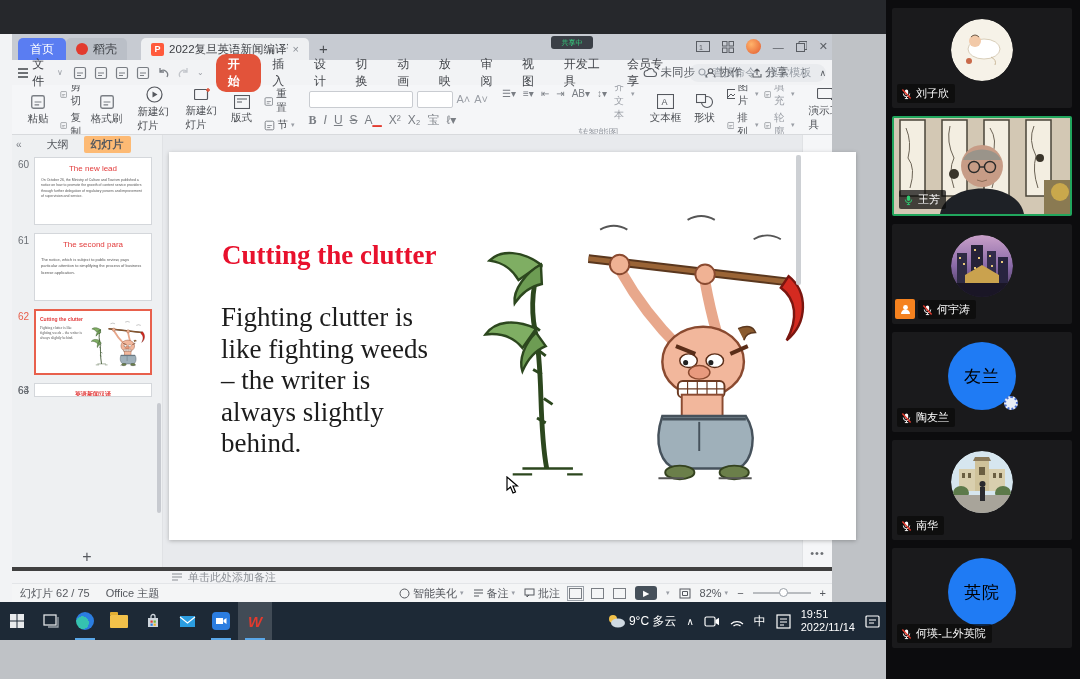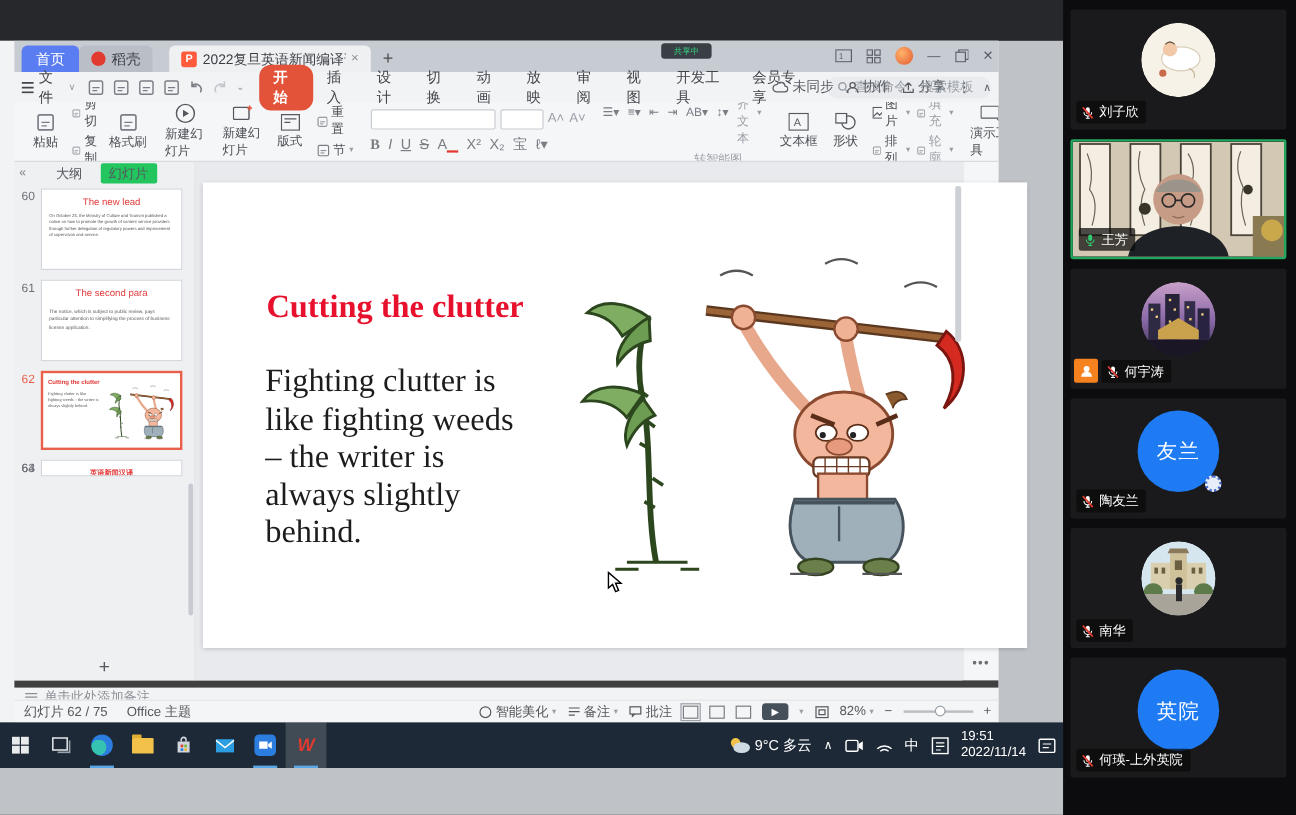--- a/index.html
+++ b/index.html
@@ -58,21 +58,21 @@
   .fmt-row b { font-family:"Liberation Serif",serif; }
   .tiny-ico { width:14px; height:14px; }
   .dim { color:#9a9ea5; }
 
   .main { flex:1; display:flex; min-height:0; }
   .thumbs { width:151px; background:#eef0f2; border-right:1px solid #e0e2e5; position:relative;
     display:flex; flex-direction:column; }
   .thumb-tabs { height:18px; display:flex; align-items:center; font-size:11px; color:#55585e; gap:8px;
     padding-left:4px; }
   .thumb-tabs .tt { padding:1px 7px; border-radius:2px; }
-  .thumb-tabs .tt.on { background:#22c55e; }
+  .thumb-tabs .tt.on { background:#fdba74;font-weight:bold; }
   .collapse-arr { color:#7a7e84; font-size:10px; margin-right:10px; }
   .thumb-list { flex:1; overflow:hidden; position:relative; padding-top:4px; }
   .th-item { position:relative; margin:0 0 8px 0; }
   .th-num { position:absolute; left:6px; top:2px; font-size:10px; color:#6b6f75; }
   .th-num.sel { color:#e8604c; }
   .th-box { margin-left:22px; width:118px; background:#fff; border:1px solid #d4d7db; position:relative; overflow:hidden; }
   .th-box.sel { border:2px solid #e8604c; }
   .th-title-red { color:#e23a3a; text-align:center; font-weight:bold; }
   .th-body { color:#555; }
   .vscroll { position:absolute; right:1px; top:250px; width:4px; height:110px; background:#c7cad0; border-radius:2px; }
@@ -86,21 +86,21 @@
   .slide-body { position:absolute; left:52px; top:150px; width:222px; font-family:"Liberation Serif",serif;
     font-size:27px; line-height:1.17; color:#1c1c1c; }
   .cartoon { position:absolute; left:285px; top:62px; width:370px; height:272px; }
   .ed-scroll { position:absolute; right:1px; top:20px; width:5px; height:130px; background:#cdd0d4; border-radius:2px; }
   .cursor { position:absolute; left:343px; top:341px; z-index:5; }
 
   .rightstrip { width:30px; background:#f5f6f8; border-left:1px solid #e0e2e5; display:flex;
     flex-direction:column; align-items:center; padding-top:20px; gap:13px; color:#6b6e73; }
   .rightstrip .more { margin-top:auto; margin-bottom:8px; font-size:11px; letter-spacing:1px; }
 
-  .bottomrow { height:16px; display:flex; background:#f2f3f5; border-top:6px solid #404040;flex-direction:column; }
+  .bottomrow { height:16px; display:flex; background:#f2f3f5; border-top:4px solid #404040; }
   .br-left { width:151px; display:flex; align-items:center; justify-content:center; font-size:14px; color:#55585e; }
   .br-notes { flex:1; display:flex; align-items:center; gap:5px; font-size:11px; color:#8a8e94; padding-left:8px; }
 
   .statusbar { height:19px; background:#f4f5f6; border-top:1px solid #e3e5e8; display:flex;
     align-items:center; font-size:11px; color:#55585e; padding:0 8px; position:relative; }
   .sb-left { display:flex; gap:16px; }
   .sb-right { position:absolute; right:6px; display:flex; align-items:center; gap:9px; }
   .sb-chip { display:flex; align-items:center; gap:3px; }
   .play-btn { width:22px; height:14px; background:#46505a; border-radius:3px; color:#fff; font-size:8px;
     display:flex; align-items:center; justify-content:center; }
@@ -128,21 +128,21 @@
     align-items:center; justify-content:center; }
   .wps-w { color:#e23a2e; font-weight:bold; font-size:15px; font-style:italic; }
   .bottom-gray { position:absolute; left:0; top:640px; width:886px; height:39px; background:#bfc2c6; }
 
   
   .meetbar { position:absolute; left:886px; top:0; width:194px; height:679px; background:#0c0c0e; }
   .ptile { position:absolute; left:6px; width:180px; height:100px; background:#1a1a1c; border-radius:2px;
     overflow:hidden; }
   .ptile.speaking { border:2px solid #21a65d; }
   .pcircle { position:absolute; left:50%; top:42px; transform:translate(-50%,-50%); border-radius:50%; overflow:hidden; }
-  .bluecircle { background:#1f7bf4; color:#ffffff; display:flex; align-items:center; justify-content:center;
+  .bluecircle { background:#1f7bf4; color:#000000; display:flex; align-items:center; justify-content:center;
     font-size:17px; letter-spacing:1px; }
   .namepill { position:absolute; left:5px; bottom:5px; background:rgba(10,10,10,.72); border-radius:2px;
     padding:2px 6px 2px 4px; display:flex; align-items:center; gap:4px; color:#fff; font-size:11px; }
   .orangebadge { position:absolute; left:3px; bottom:5px; width:20px; height:20px; background:#f5821f;
     border-radius:2px; display:flex; align-items:center; justify-content:center; }
   .namepill.shift { left:26px; }
   .spin-badge { position:absolute; border-radius:50%; background:#e8eef8; border:2px dotted #4a6fd0; }
 </style>
 </head>
 <body>

